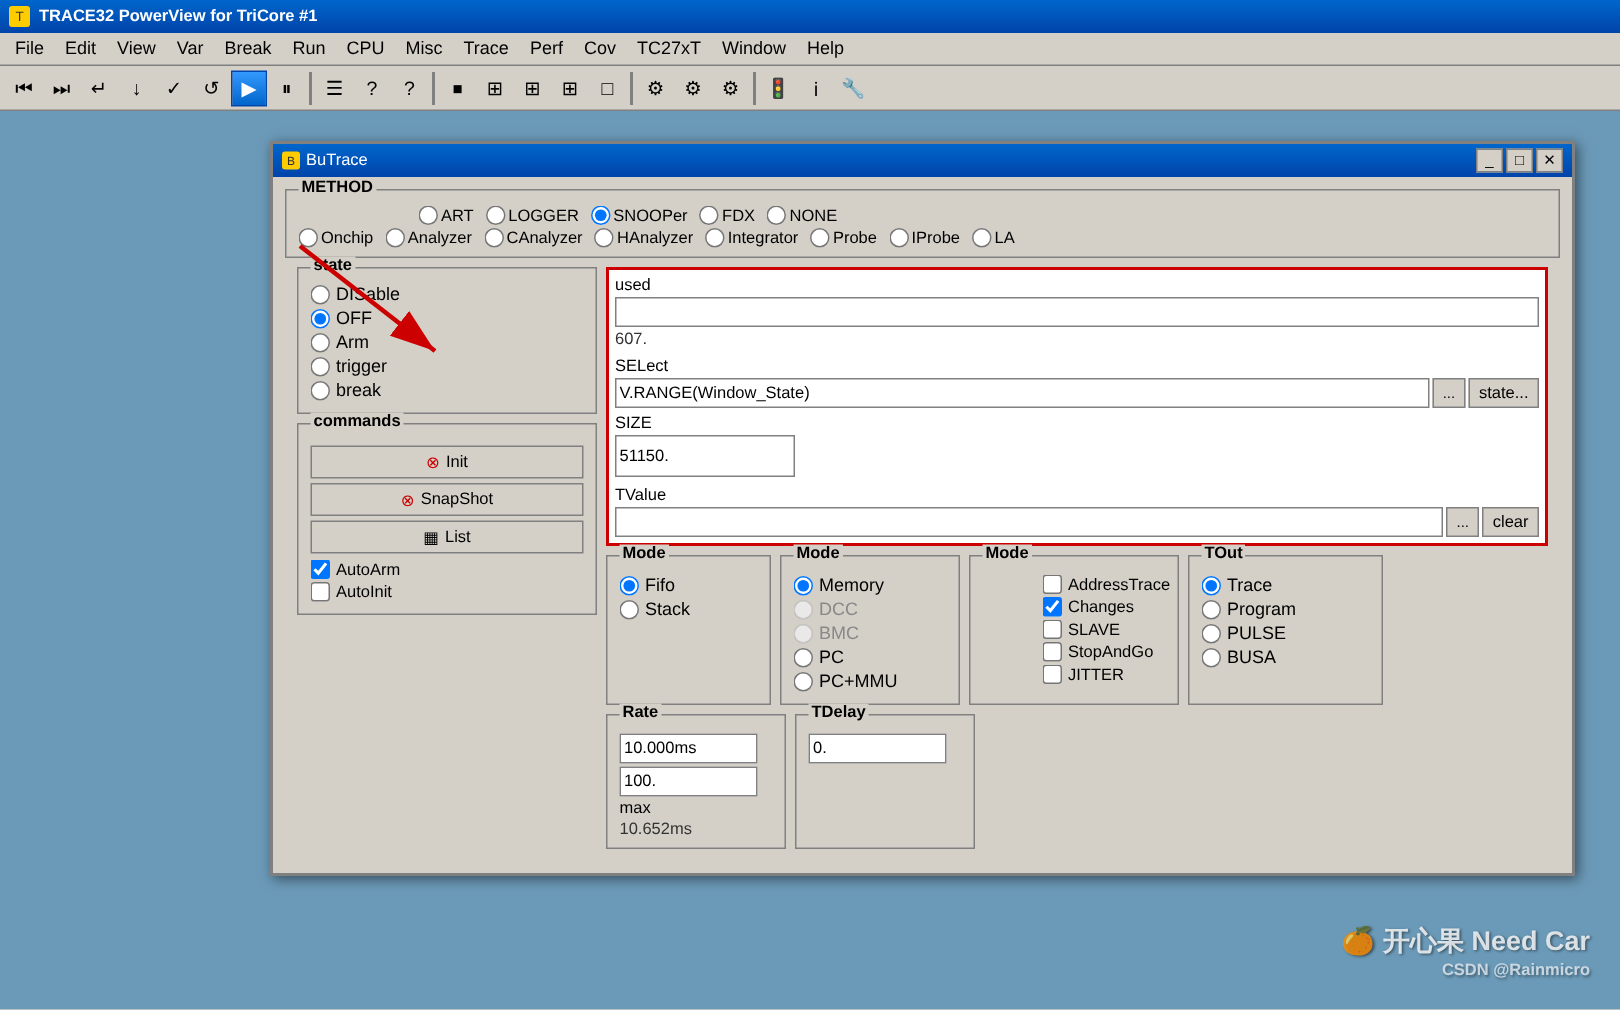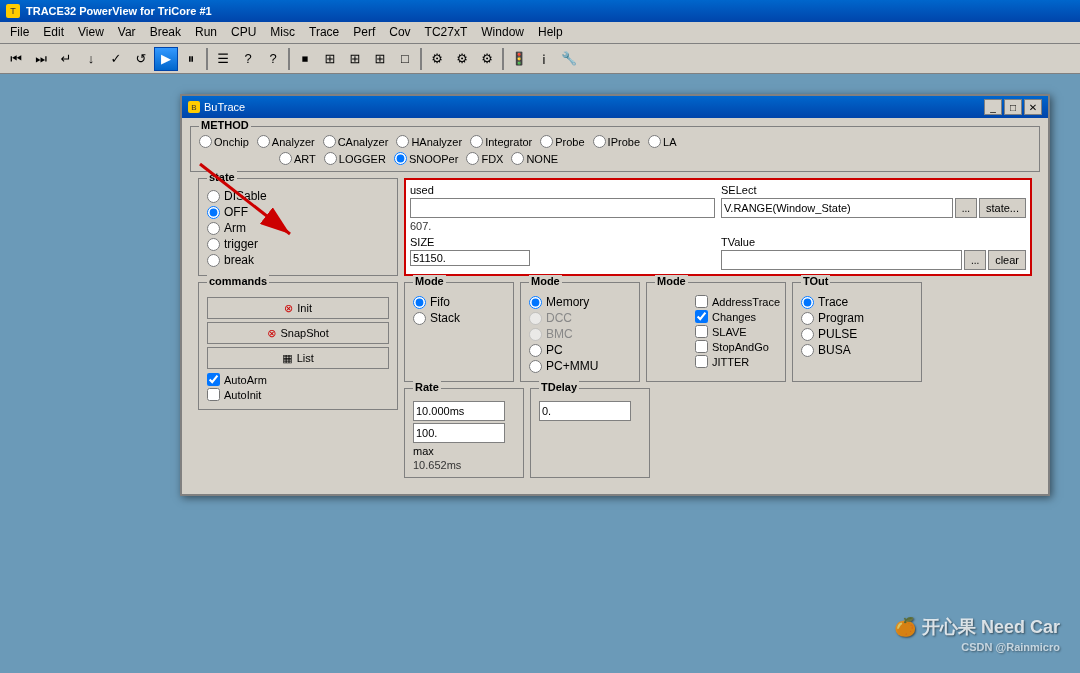--- a/index.html
+++ b/index.html
@@ -230,21 +230,21 @@
 
     
     .highlight-box {
       border: 2px solid #cc0000;
       padding: 4px;
       background: white;
       position: relative;
     }
     .highlight-grid {
       display: grid;
-      grid-template-columns: 1fr 1fr;
+      grid-template-columns: 1fr;
       gap: 6px;
     }
     .field-group { }
     .field-label {
       font-size: 11px; margin-bottom: 2px;
     }
     .field-input {
       width: 100%; height: 20px;
       border: 1px solid #808080;
       background: white;
@@ -424,20 +424,42 @@
         <button class="dialog-ctrl-btn">_</button>
         <button class="dialog-ctrl-btn">□</button>
         <button class="dialog-ctrl-btn">✕</button>
       </div>
     </div>
 
     <div class="dialog-content">
 
       <div class="section-group">
         <span class="section-label">METHOD</span>
+        <div class="radio-row" style="margin-top:4px; padding-left: 80px;">
+          <label class="radio-item">
+            <input type="radio" name="method2" style=""> 
+              <span>ART</span>
+          </label>
+          <label class="radio-item">
+            <input type="radio" name="method2" style=""> 
+              <span>LOGGER</span>
+          </label>
+          <label class="radio-item">
+            <input type="radio" name="method2" checked="" style=""> 
+              <span>SNOOPer</span>
+          </label>
+          <label class="radio-item">
+            <input type="radio" name="method2" style=""> 
+              <span>FDX</span>
+          </label>
+          <label class="radio-item">
+            <input type="radio" name="method2" style=""> 
+              <span>NONE</span>
+          </label>
+        </div>
         <div class="radio-row">
           <label class="radio-item">
             <input type="radio" name="method" style=""> 
               <span>Onchip</span>
           </label>
           <label class="radio-item">
             <input type="radio" name="method" style=""> 
               <span>Analyzer</span>
           </label>
           <label class="radio-item">
@@ -456,42 +478,20 @@
             <input type="radio" name="method" style=""> 
               <span>Probe</span>
           </label>
           <label class="radio-item">
             <input type="radio" name="method" style=""> 
               <span>IProbe</span>
           </label>
           <label class="radio-item">
             <input type="radio" name="method" style=""> 
               <span>LA</span>
-          </label>
-        </div>
-        <div class="radio-row" style="margin-top:4px; padding-left: 80px;">
-          <label class="radio-item">
-            <input type="radio" name="method2" style=""> 
-              <span>ART</span>
-          </label>
-          <label class="radio-item">
-            <input type="radio" name="method2" style=""> 
-              <span>LOGGER</span>
-          </label>
-          <label class="radio-item">
-            <input type="radio" name="method2" checked="" style=""> 
-              <span>SNOOPer</span>
-          </label>
-          <label class="radio-item">
-            <input type="radio" name="method2" style=""> 
-              <span>FDX</span>
-          </label>
-          <label class="radio-item">
-            <input type="radio" name="method2" style=""> 
-              <span>NONE</span>
           </label>
         </div>
       </div>
 
       <div class="main-content">
 
         <div class="left-panel">
 
           <div class="state-section">
             <span class="section-label">state</span>
@@ -566,21 +566,21 @@
                   <input type="text" value="V.RANGE(Window_State)" style="flex: 1 1 0%; height: 20px; border: 1px solid rgb(128, 128, 128); background: white; font-size: 11px; padding: 0px 2px;">
                   <button class="dots-btn">...</button>
                   <button class="action-btn">state...</button>
                 </div>
               </div>
             </div>
             <div class="highlight-grid" style="margin-top:4px;">
 
               <div class="field-group">
                 <div class="field-label">SIZE</div>
-                <input class="field-input" type="text" value="51150." style="border: 1px solid rgb(128, 128, 128); background: white; font-size: 11px; padding: 0px 2px; width: 120px; height: 16px;">
+                <input class="field-input" type="text" value="51150." style="border: 1px solid rgb(128, 128, 128); background: white; font-size: 11px; padding: 0px 2px; width: 120px; height: 28px;">
               </div>
 
               <div class="field-group">
                 <div class="field-label">TValue</div>
                 <div class="input-with-btn">
                   <input type="text" value="" style="flex: 1 1 0%; height: 20px; border: 1px solid rgb(128, 128, 128); background: white; font-size: 11px; padding: 0px 2px;">
                   <button class="dots-btn">...</button>
                   <button class="action-btn">clear</button>
                 </div>
               </div>

